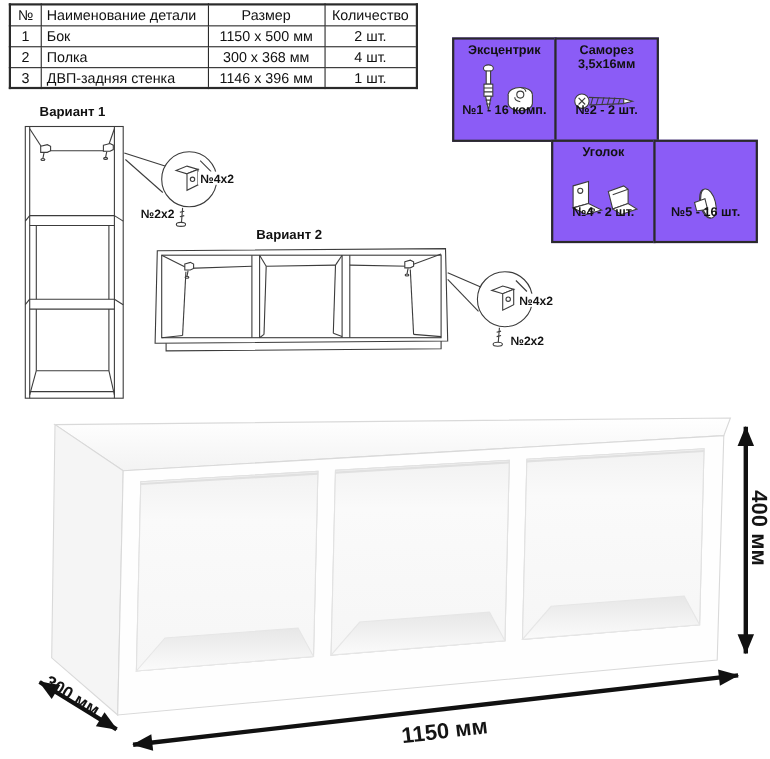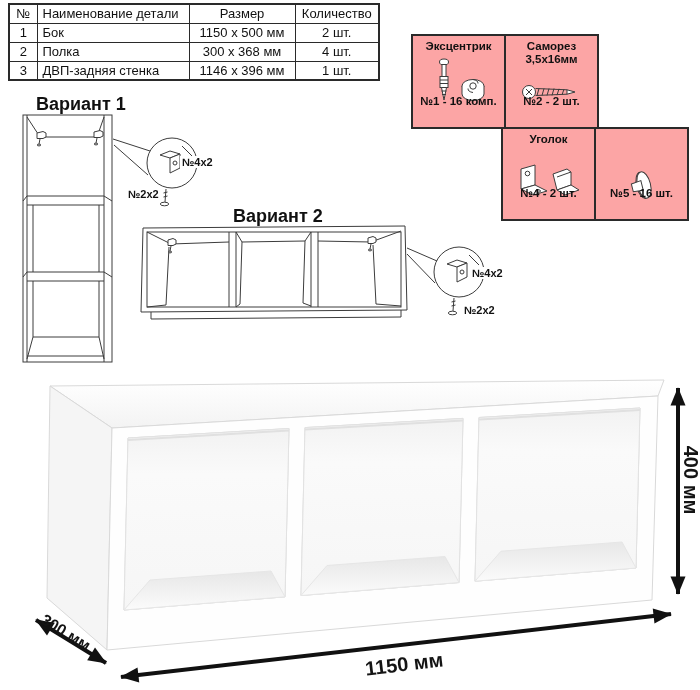--- a/index.html
+++ b/index.html
@@ -14,32 +14,32 @@
                  text-align:center; }
   .parts-table .c-num  { width:28px; }
   .parts-table .c-name { width:152px; text-align:left; }
   .parts-table .c-size { width:106px; }
   .parts-table .c-qty  { width:84px; }
 
   
   .hw { position:absolute; left:411px; top:34px; width:282px; }
   .hw-row { display:flex; }
   .hw-row2 { margin-left:47px; margin-top:-2px;padding-left:43px; }
-  .hw-cell { border:2px solid #2a2a2a; height:95px; background:#fca5a5; position:relative; }
+  .hw-cell { border:2px solid #2a2a2a; height:95px; background:#8b5cf6; position:relative; }
   .hw-cell + .hw-cell { margin-left:-2px; }
   .hw-row1 .hw-cell { width:95px; }
   .hw-row2 .hw-cell { width:95px; height:94px; }
   .hw-title { font-weight:bold; font-size:11.5px; line-height:1.12; text-align:center;
               padding-top:4px; }
   .hw-count { position:absolute; left:0; right:0; bottom:20px; text-align:center;
               font-weight:bold; font-size:11.5px; white-space:nowrap; }
   .hw-ic { position:absolute; left:50%; top:52%; transform:translate(-50%,-50%); }
 
   
-  .vtitle { position:absolute; font-weight:bold; font-size:18px; }
+  .vtitle { position:absolute; font-weight:bold; font-size:12px; }
   .vtitle.v1 { left:36px;  top:94px; }
   .vtitle.v2 { left:233px; top:206px; }
 
   
   .lineart { stroke:#3c3c3c; stroke-width:1; fill:none; }
   svg text { font-family:"Liberation Sans", sans-serif; }
   .callout-label { font-weight:bold; font-size:11px; fill:#111; }
   .dim-label { font-weight:bold; fill:#141414; }
   .drw { position:absolute; }
 </style>

